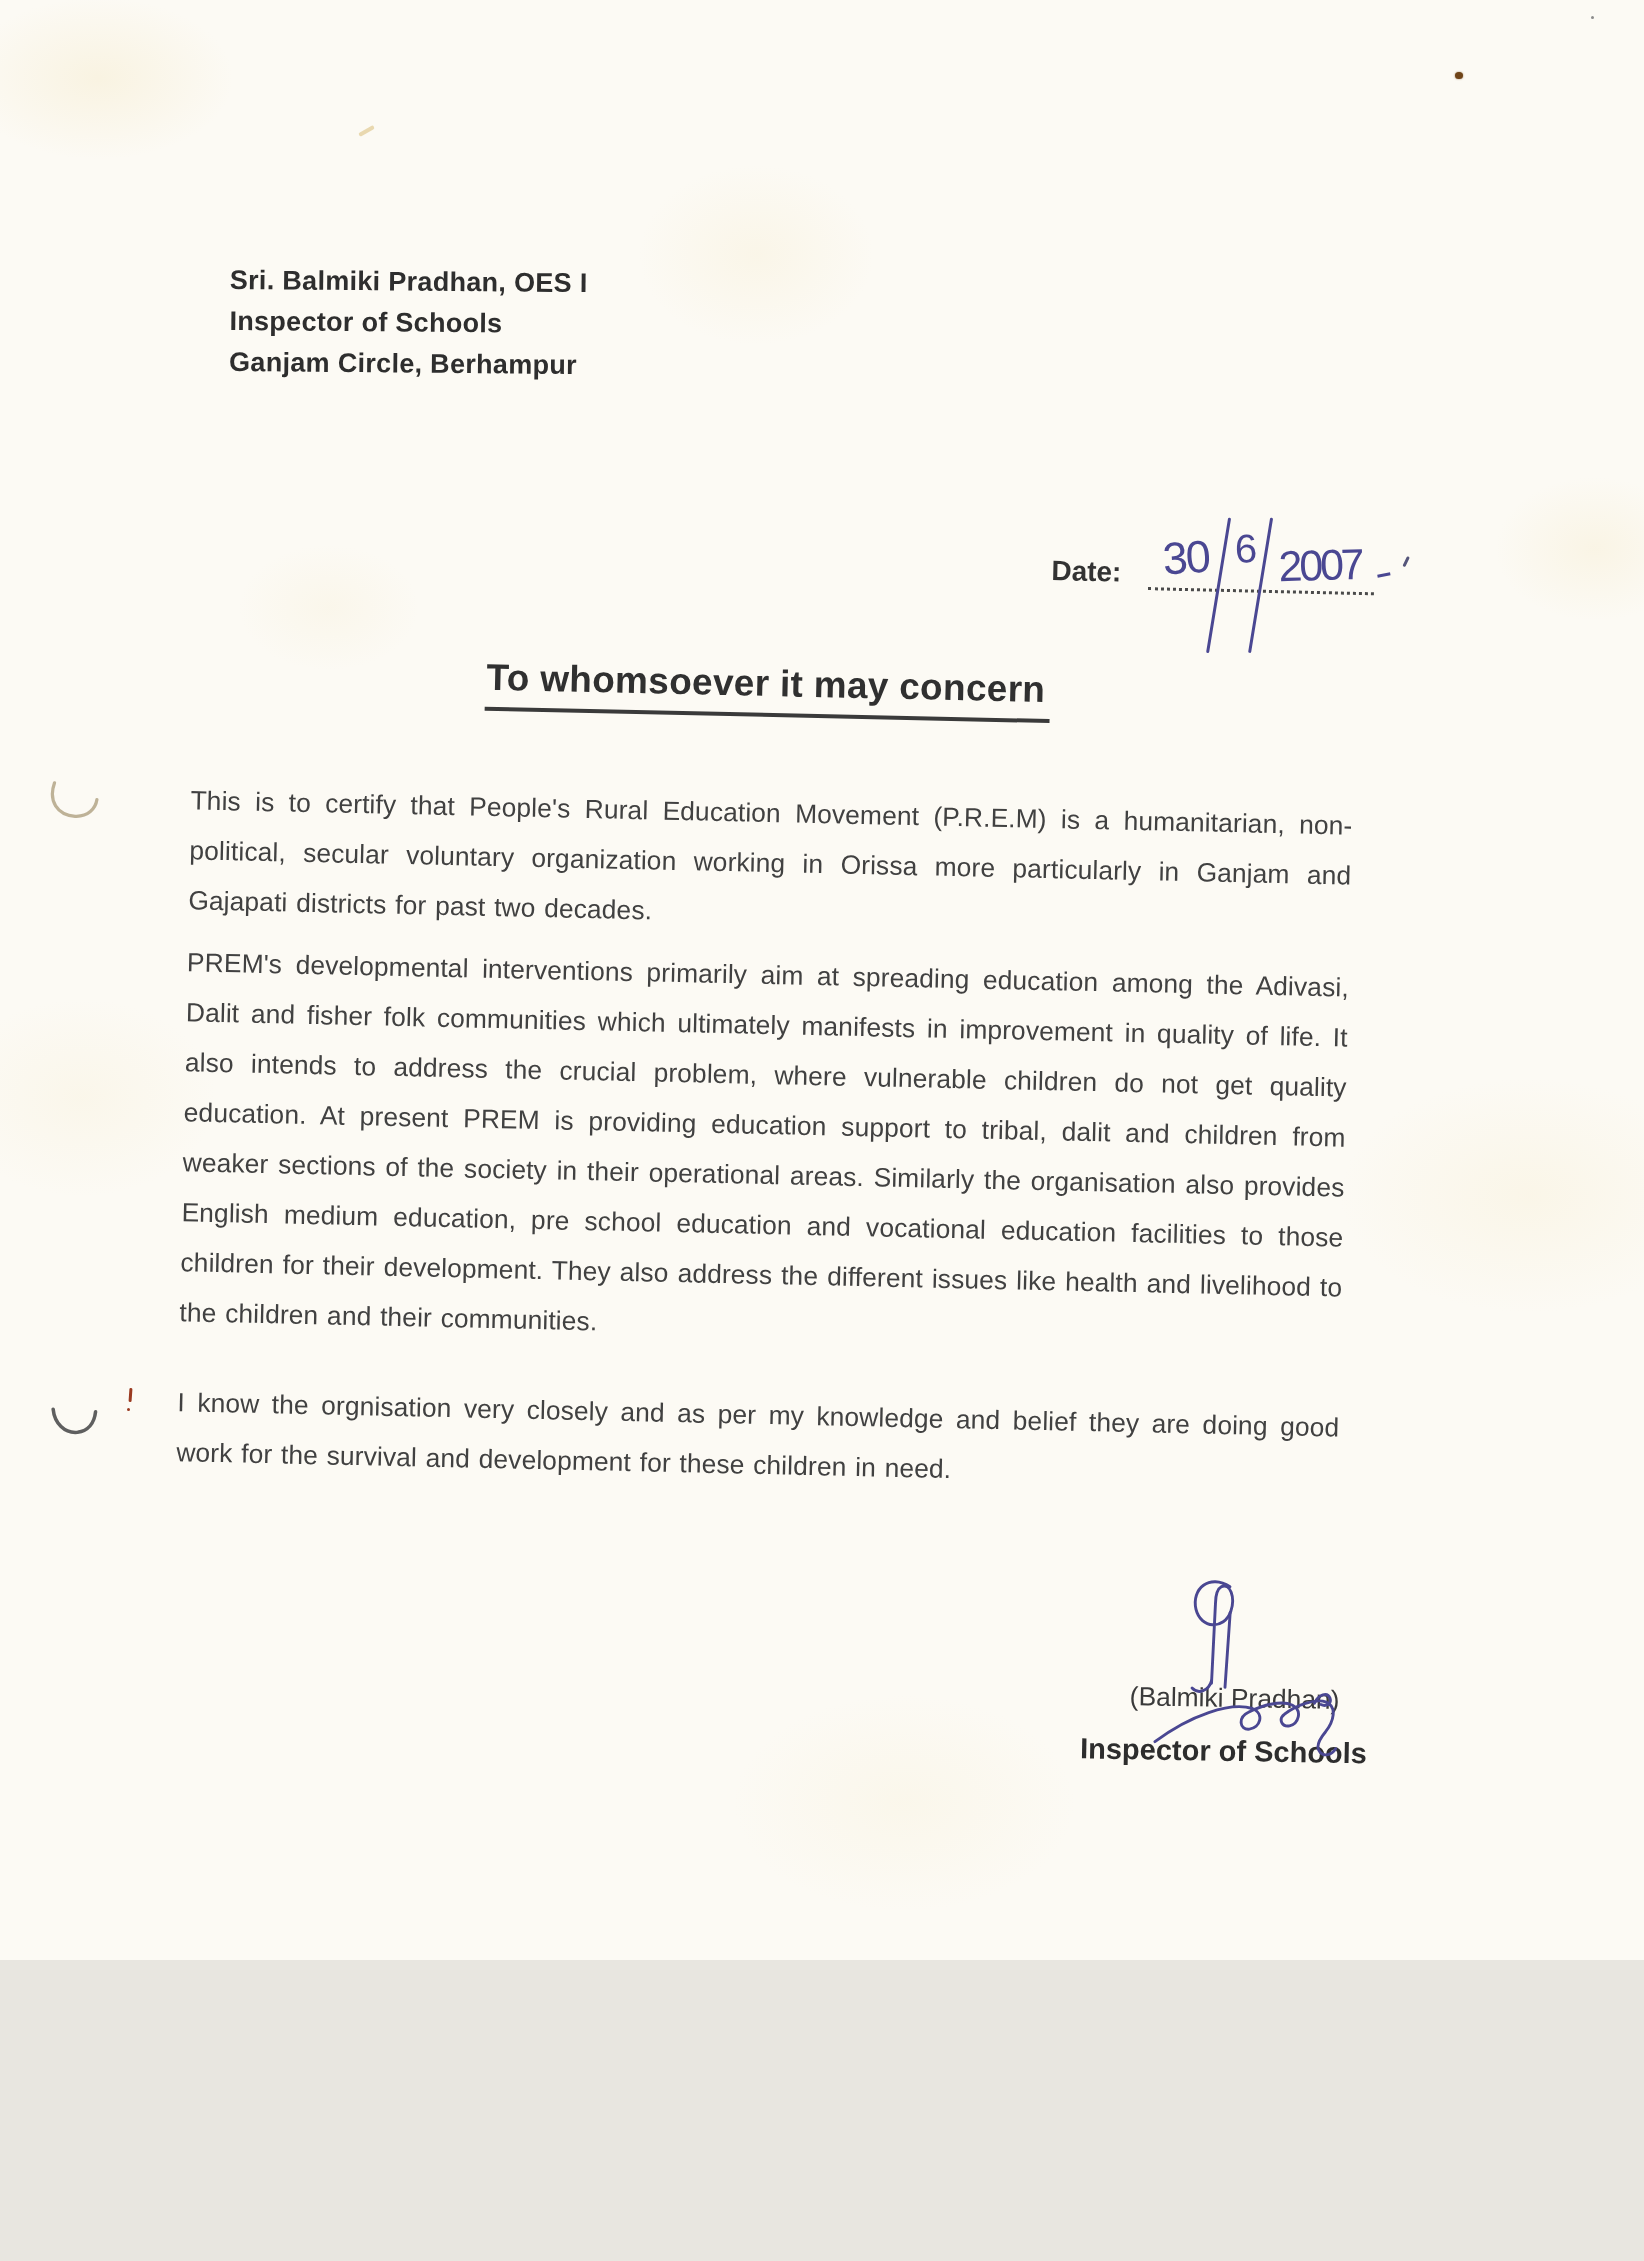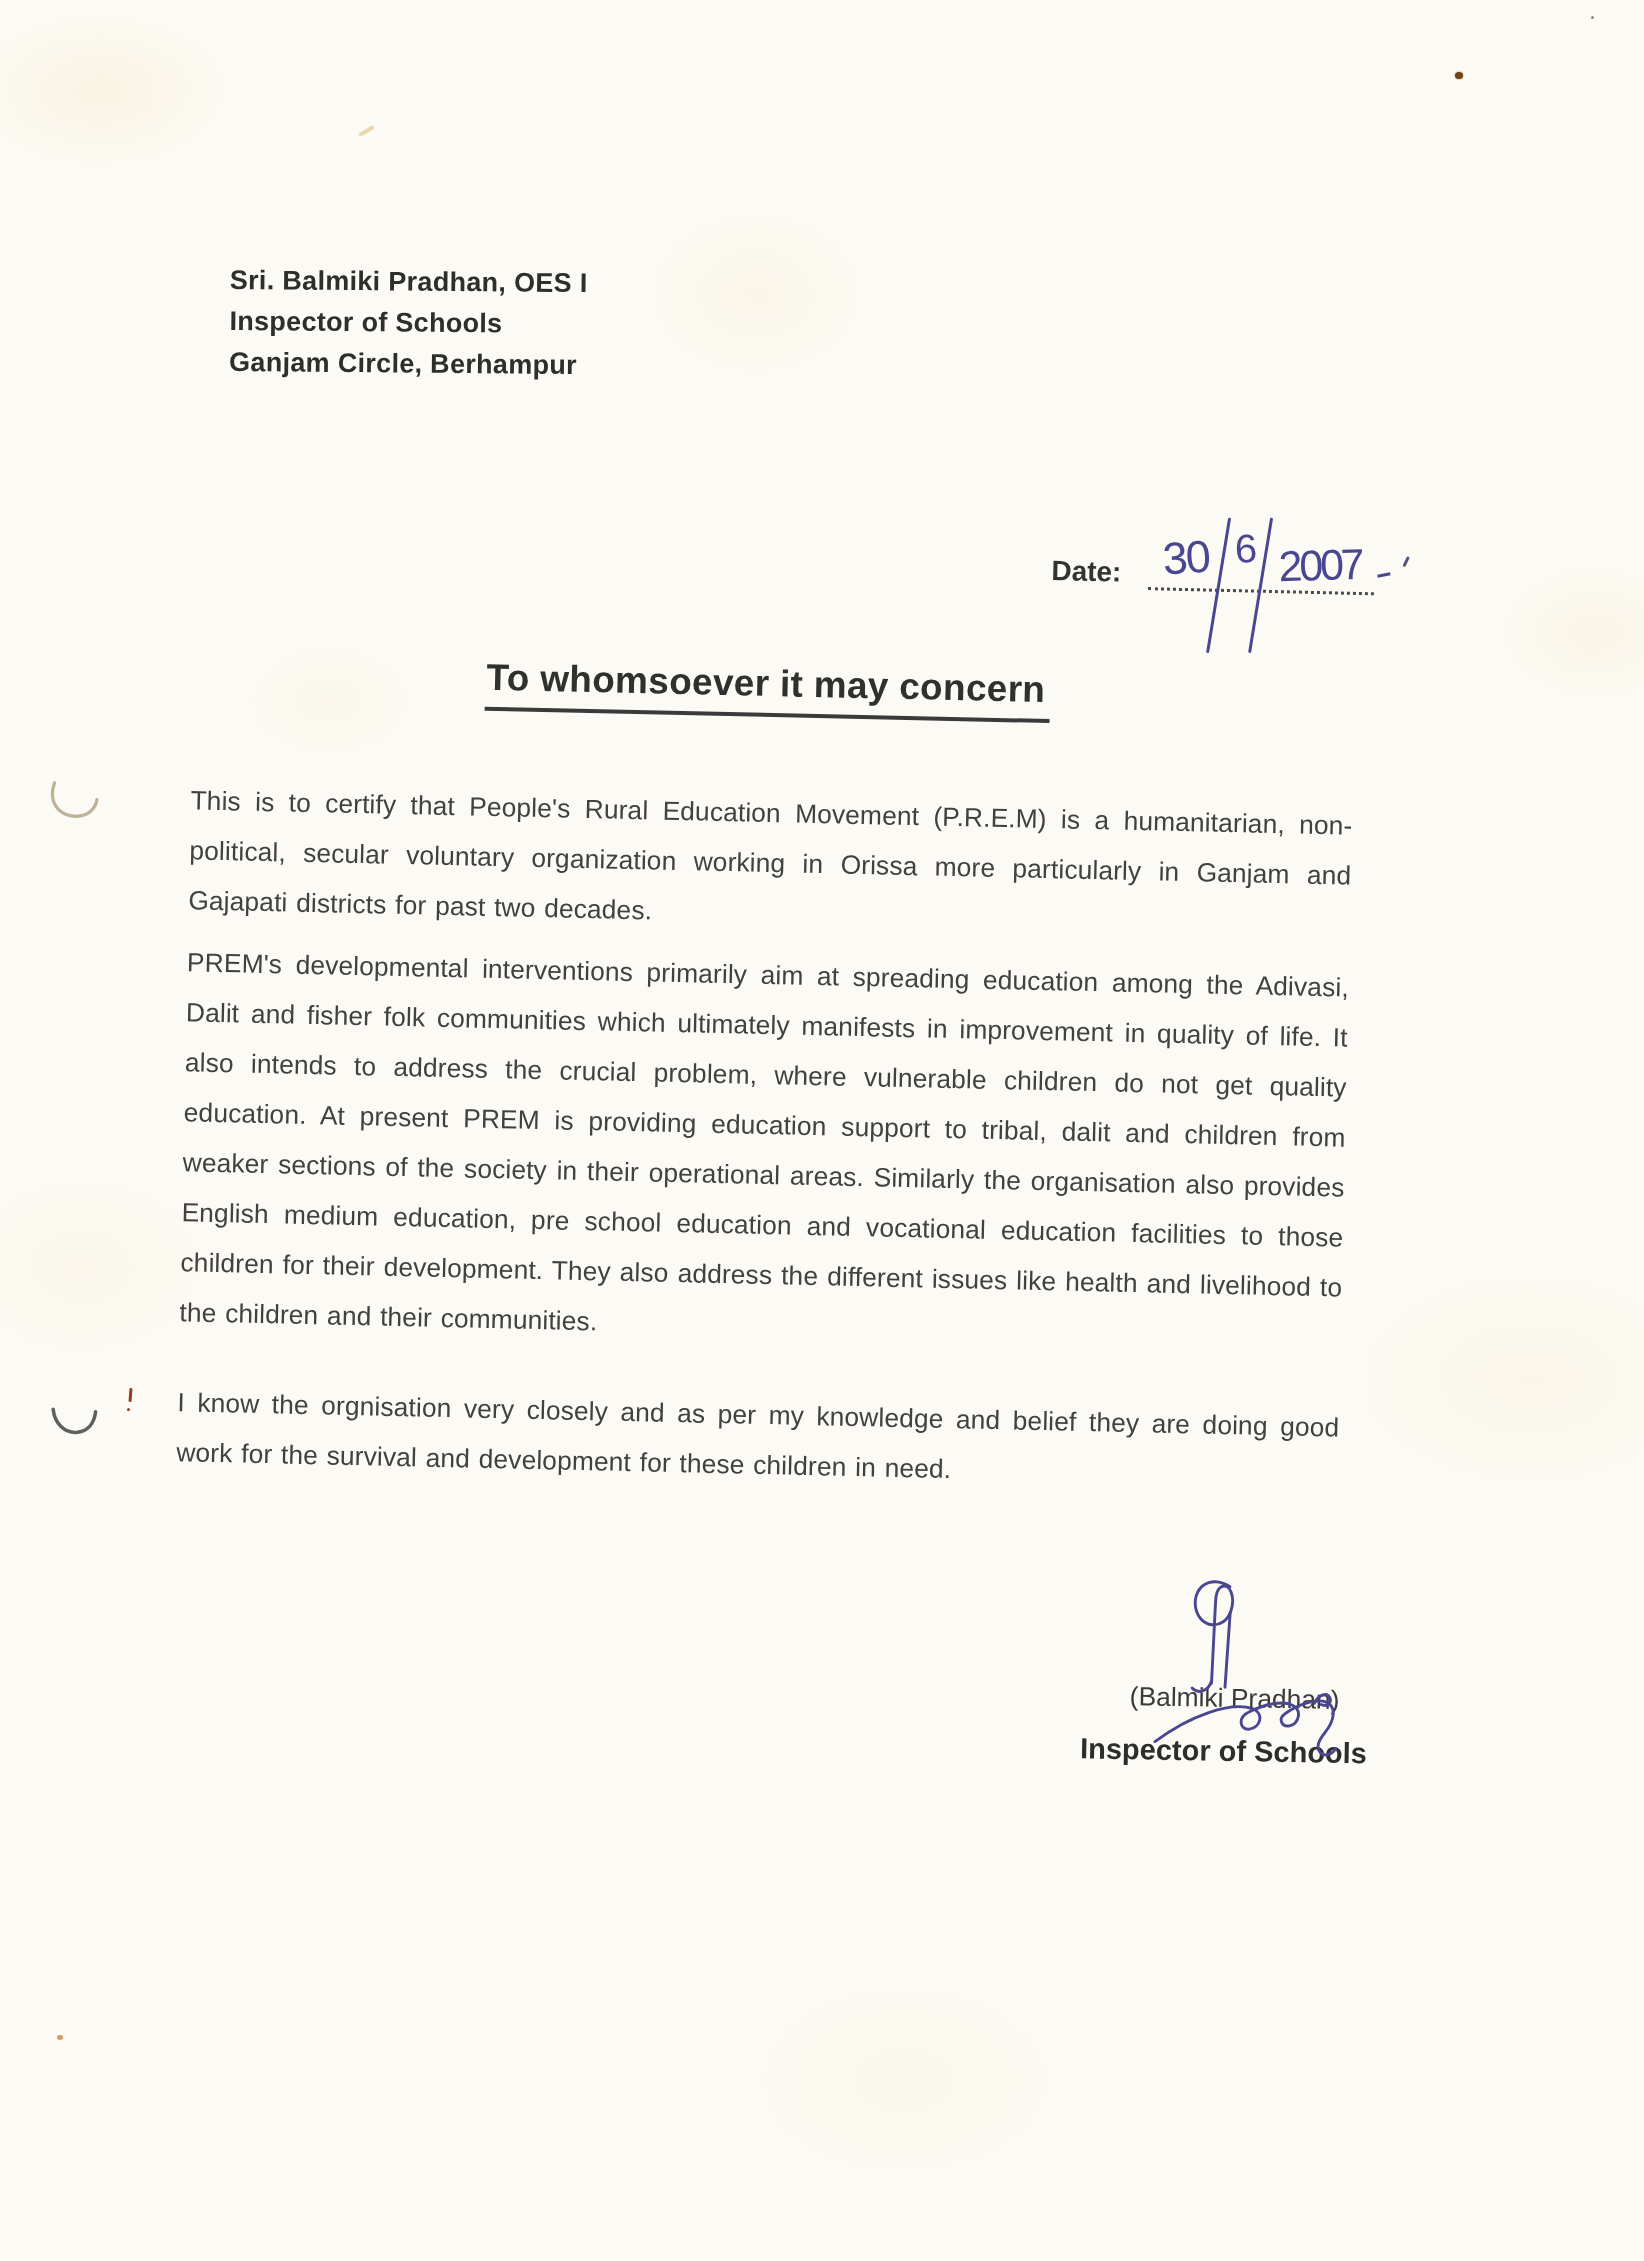--- a/index.html
+++ b/index.html
@@ -1,18 +1,18 @@
 <!DOCTYPE html>
 <html style="font-size:10.3px"><head>
 <meta charset="utf-8">
 <style>
   html,body{margin:0;padding:0;background:#e8e6e0;}
   .page{
     position:relative;
-    width:1644px;height:2261px;
+    width:1644px;height:1960px;
     margin:0 auto;
     overflow:hidden;
     font-family:"Liberation Sans",sans-serif;
     background:
       radial-gradient(193px 116px at 6% 4%,   rgba(238,218,160,.22), transparent 70%),
       radial-gradient(168px 129px at 46% 13%, rgba(240,222,170,.16), transparent 70%),
       radial-gradient(142px 103px at 97% 28%, rgba(240,222,170,.20), transparent 70%),
       radial-gradient(271px 168px at 93% 61%, rgba(242,226,178,.18), transparent 70%),
       radial-gradient(245px 155px at 55% 92%, rgba(242,228,184,.15), transparent 70%),
       radial-gradient(193px 142px at 5% 56%,  rgba(240,224,176,.14), transparent 70%),

